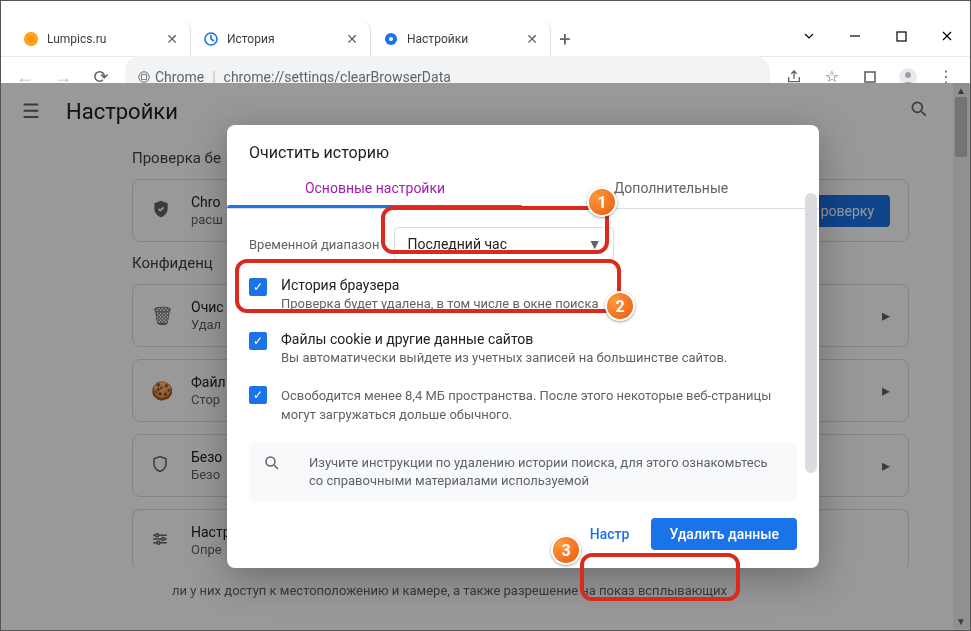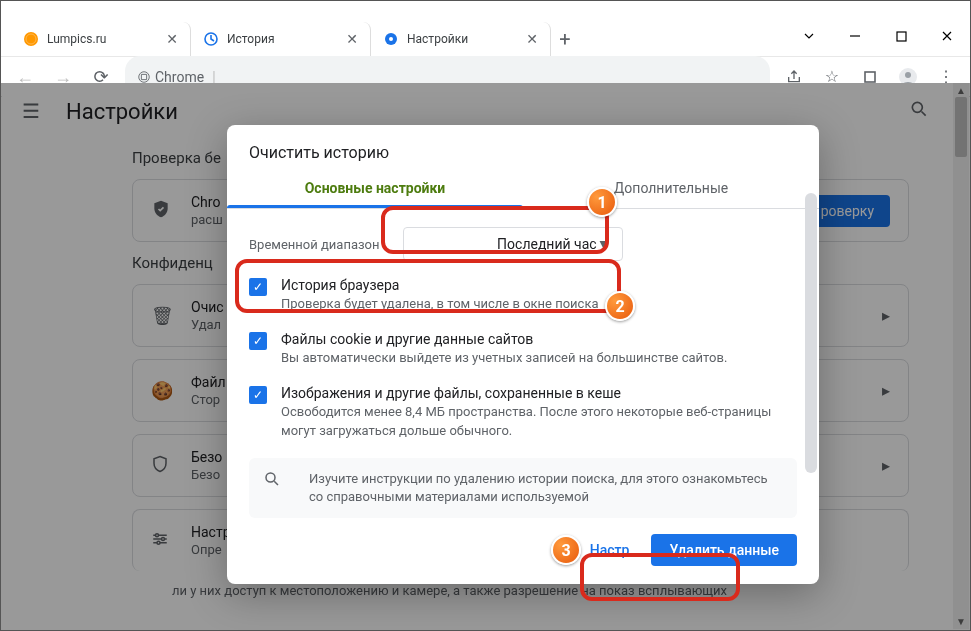--- a/index.html
+++ b/index.html
@@ -34,26 +34,26 @@
 .card .txt{flex:1}
 .card .t1{font-size:14px;color:#202124}
 .card .t2{font-size:13px;color:#5f6368;margin-top:2px}
 .card .chev{color:#5f6368}
 .bluebtn{background:#1a73e8;color:#fff;border:none;border-radius:4px;padding:8px 16px;font-size:14px}
 .scrim{position:absolute;inset:0;background:rgba(0,0,0,.4)}
 .dialog{position:absolute;top:124px;left:226px;width:592px;background:#fff;border-radius:8px;box-shadow:0 10px 40px rgba(0,0,0,.3);overflow:hidden}
 .dlg-title{font-size:16px;color:#202124;padding:18px 22px 6px}
 .dlg-tabs{display:flex;border-bottom:1px solid #dadce0;position:relative}
 .dlg-tab{flex:1;text-align:center;padding:12px 0;font-size:14px;color:#5f6368;cursor:pointer}
-.dlg-tab.active{color:#4d7c0f;font-weight:700}
+.dlg-tab.active{color:#a21caf;font-weight:400}
 .dlg-tab-ind{position:absolute;bottom:0;left:0;width:50%;height:3px;background:#1a73e8;border-radius:3px 3px 0 0}
 .dlg-body{padding:10px 22px 0;max-height:330px;overflow:hidden;position:relative}
-.range-row{display:flex;align-items:center;gap:24px;margin:8px 0 16px}
+.range-row{display:flex;align-items:center;gap:15px;margin:8px 0 16px}
 .range-label{font-size:13px;color:#5f6368}
-.range-select{flex:0 0 220px;height:34px;border:1px solid #dadce0;border-radius:4px;display:flex;align-items:center;padding:0 12px;font-size:14px;color:#202124;justify-content:flex-end}
+.range-select{flex:0 0 220px;height:34px;border:1px solid #dadce0;border-radius:4px;display:flex;align-items:center;padding:0 12px;font-size:14px;color:#202124;justify-content:space-between}
 .opt-row{display:flex;gap:14px;margin-bottom:18px}
 .cb{width:18px;height:18px;border:2px solid #1a73e8;border-radius:2px;background:#1a73e8;color:#fff;display:flex;align-items:center;justify-content:center;font-size:12px;flex-shrink:0;margin-top:1px}
 .opt-txt .ot1{font-size:14px;color:#202124}
 .opt-txt .ot2{font-size:13px;color:#5f6368;margin-top:2px;line-height:1.4}
 .info-box{background:#f8f9fa;border-radius:6px;padding:12px 14px;display:flex;gap:28px;font-size:13px;color:#5f6368;line-height:1.4;margin-top:4px}
 .dlg-foot{display:flex;justify-content:flex-end;gap:10px;padding:16px 22px 18px}
 .btn-txt{background:none;border:none;color:#1a73e8;font-size:14px;padding:8px 12px;cursor:pointer;font-weight:500}
 .btn-prim{background:#1a73e8;color:#fff;border:none;border-radius:4px;padding:8px 18px;font-size:14px;cursor:pointer;font-weight:500}
 .page-scroll{position:absolute;right:1px;top:82px;bottom:1px;width:16px;background:#f1f1f1}
 .page-scroll .thumb{position:absolute;top:14px;left:2px;right:2px;height:60px;background:#c0c0c0;border-radius:2px}
@@ -131,20 +131,21 @@
   <div class="navbtn">⟳</div>
   <div class="urlbox">
     <span class="chip">
         <svg width="14" height="14" viewBox="0 0 16 16">
           <circle cx="8" cy="8" r="6" fill="none" stroke="#5f6368"></circle>
           <path d="M5 5h6v6H5z" fill="none" stroke="#5f6368"></path>
         </svg>
         <span>Chrome</span>
       </span>
     <span class="sep">|</span>
+    <span class="path">chrome://settings/clearBrowserData</span>
   </div>
   <div class="ricon">
       <svg width="16" height="16" viewBox="0 0 24 24" fill="none" stroke="#5f6368" stroke-width="2">
         <path d="M4 12v7h16v-7M12 3v12M8 7l4-4 4 4"></path>
       </svg>
     </div>
   <div class="ricon">☆</div>
   <div class="ricon">
       <svg width="16" height="16">
         <rect x="3" y="3" width="10" height="10" stroke="#5f6368" fill="none" stroke-width="1.6"></rect>
@@ -258,21 +259,20 @@
     <div class="opt-row">
       <div class="cb">✓</div>
       <div class="opt-txt">
           <div class="ot1">Файлы cookie и другие данные сайтов</div>
           <div class="ot2">Вы автоматически выйдете из учетных записей на большинстве сайтов.</div>
         </div>
     </div>
     <div class="opt-row">
       <div class="cb">✓</div>
       <div class="opt-txt">
-          <div class="ot1">Изображения и другие файлы, сохраненные в кеше</div>
           <div class="ot2">Освободится менее 8,4 МБ пространства. После этого некоторые веб-страницы могут загружаться дольше обычного.</div>
         </div>
     </div>
     <div class="info-box">
       <span><svg width="18" height="18" viewBox="0 0 24 24" fill="none" stroke="#5f6368" stroke-width="2">
             <circle cx="10" cy="10" r="6"></circle>
             <path d="M20 20l-5-5"></path>
           </svg></span>
       <span>Изучите инструкции по удалению истории поиска, для этого ознакомьтесь со справочными материалами используемой</span>
     </div>

